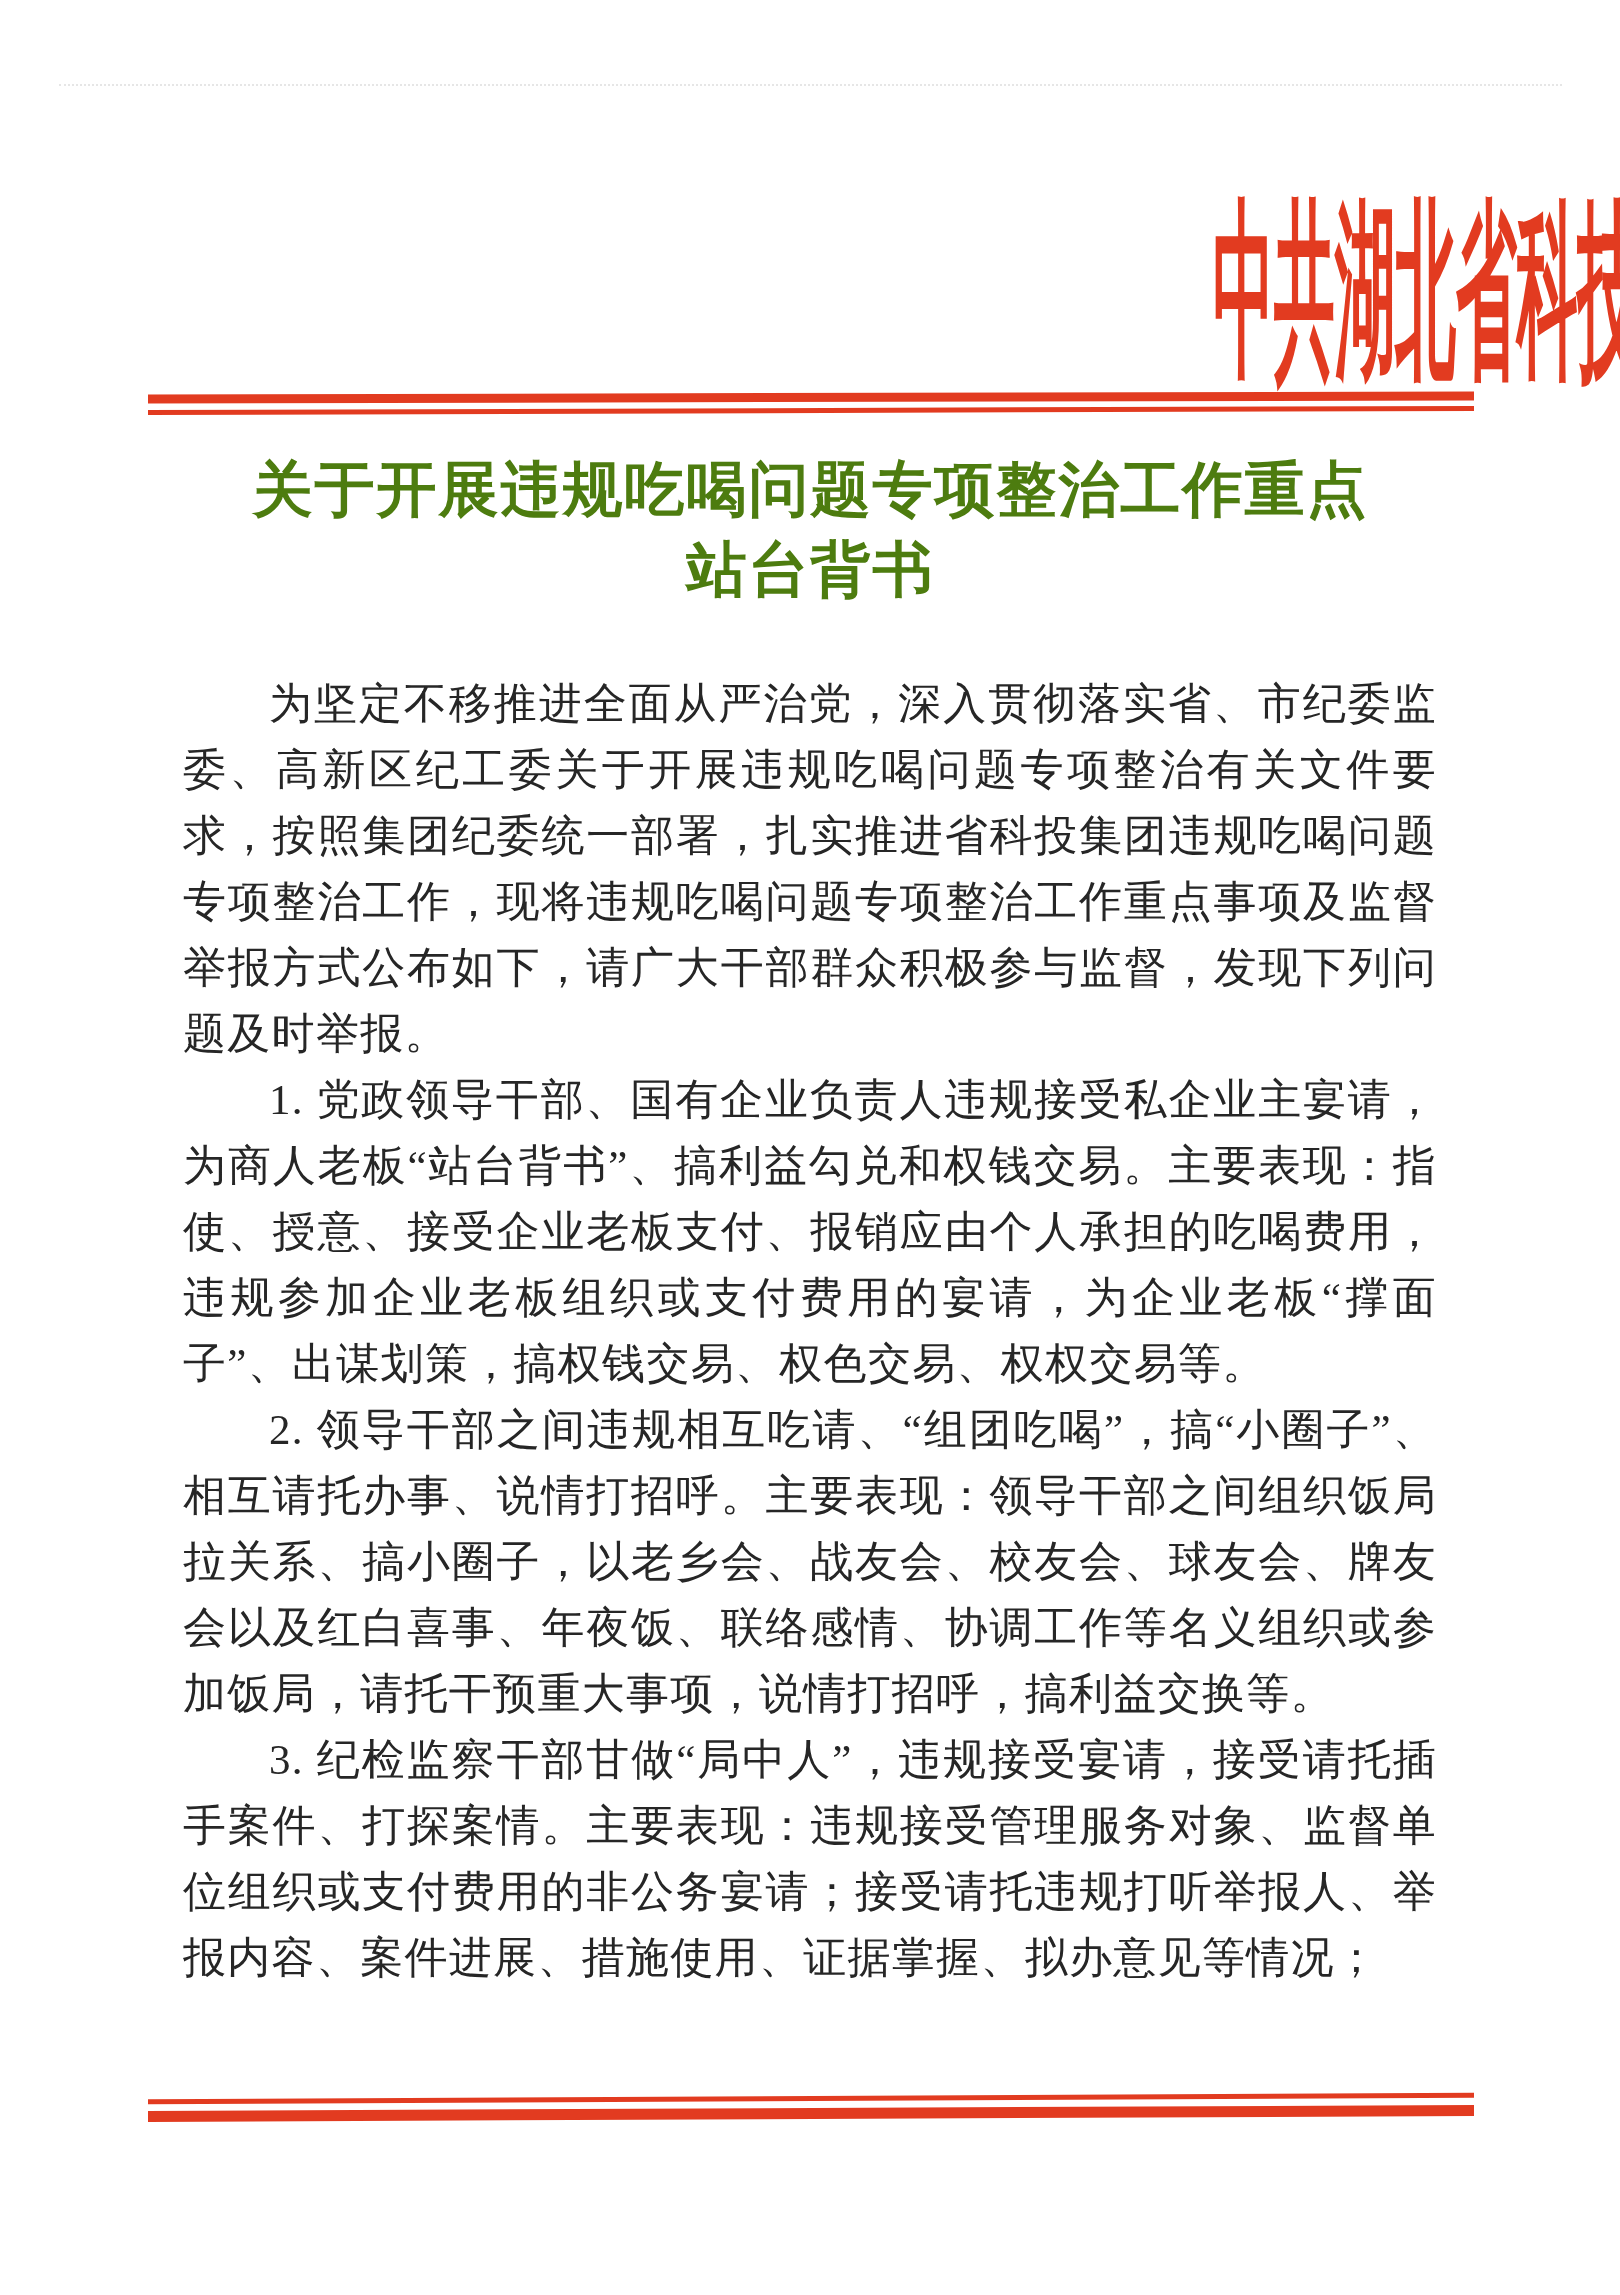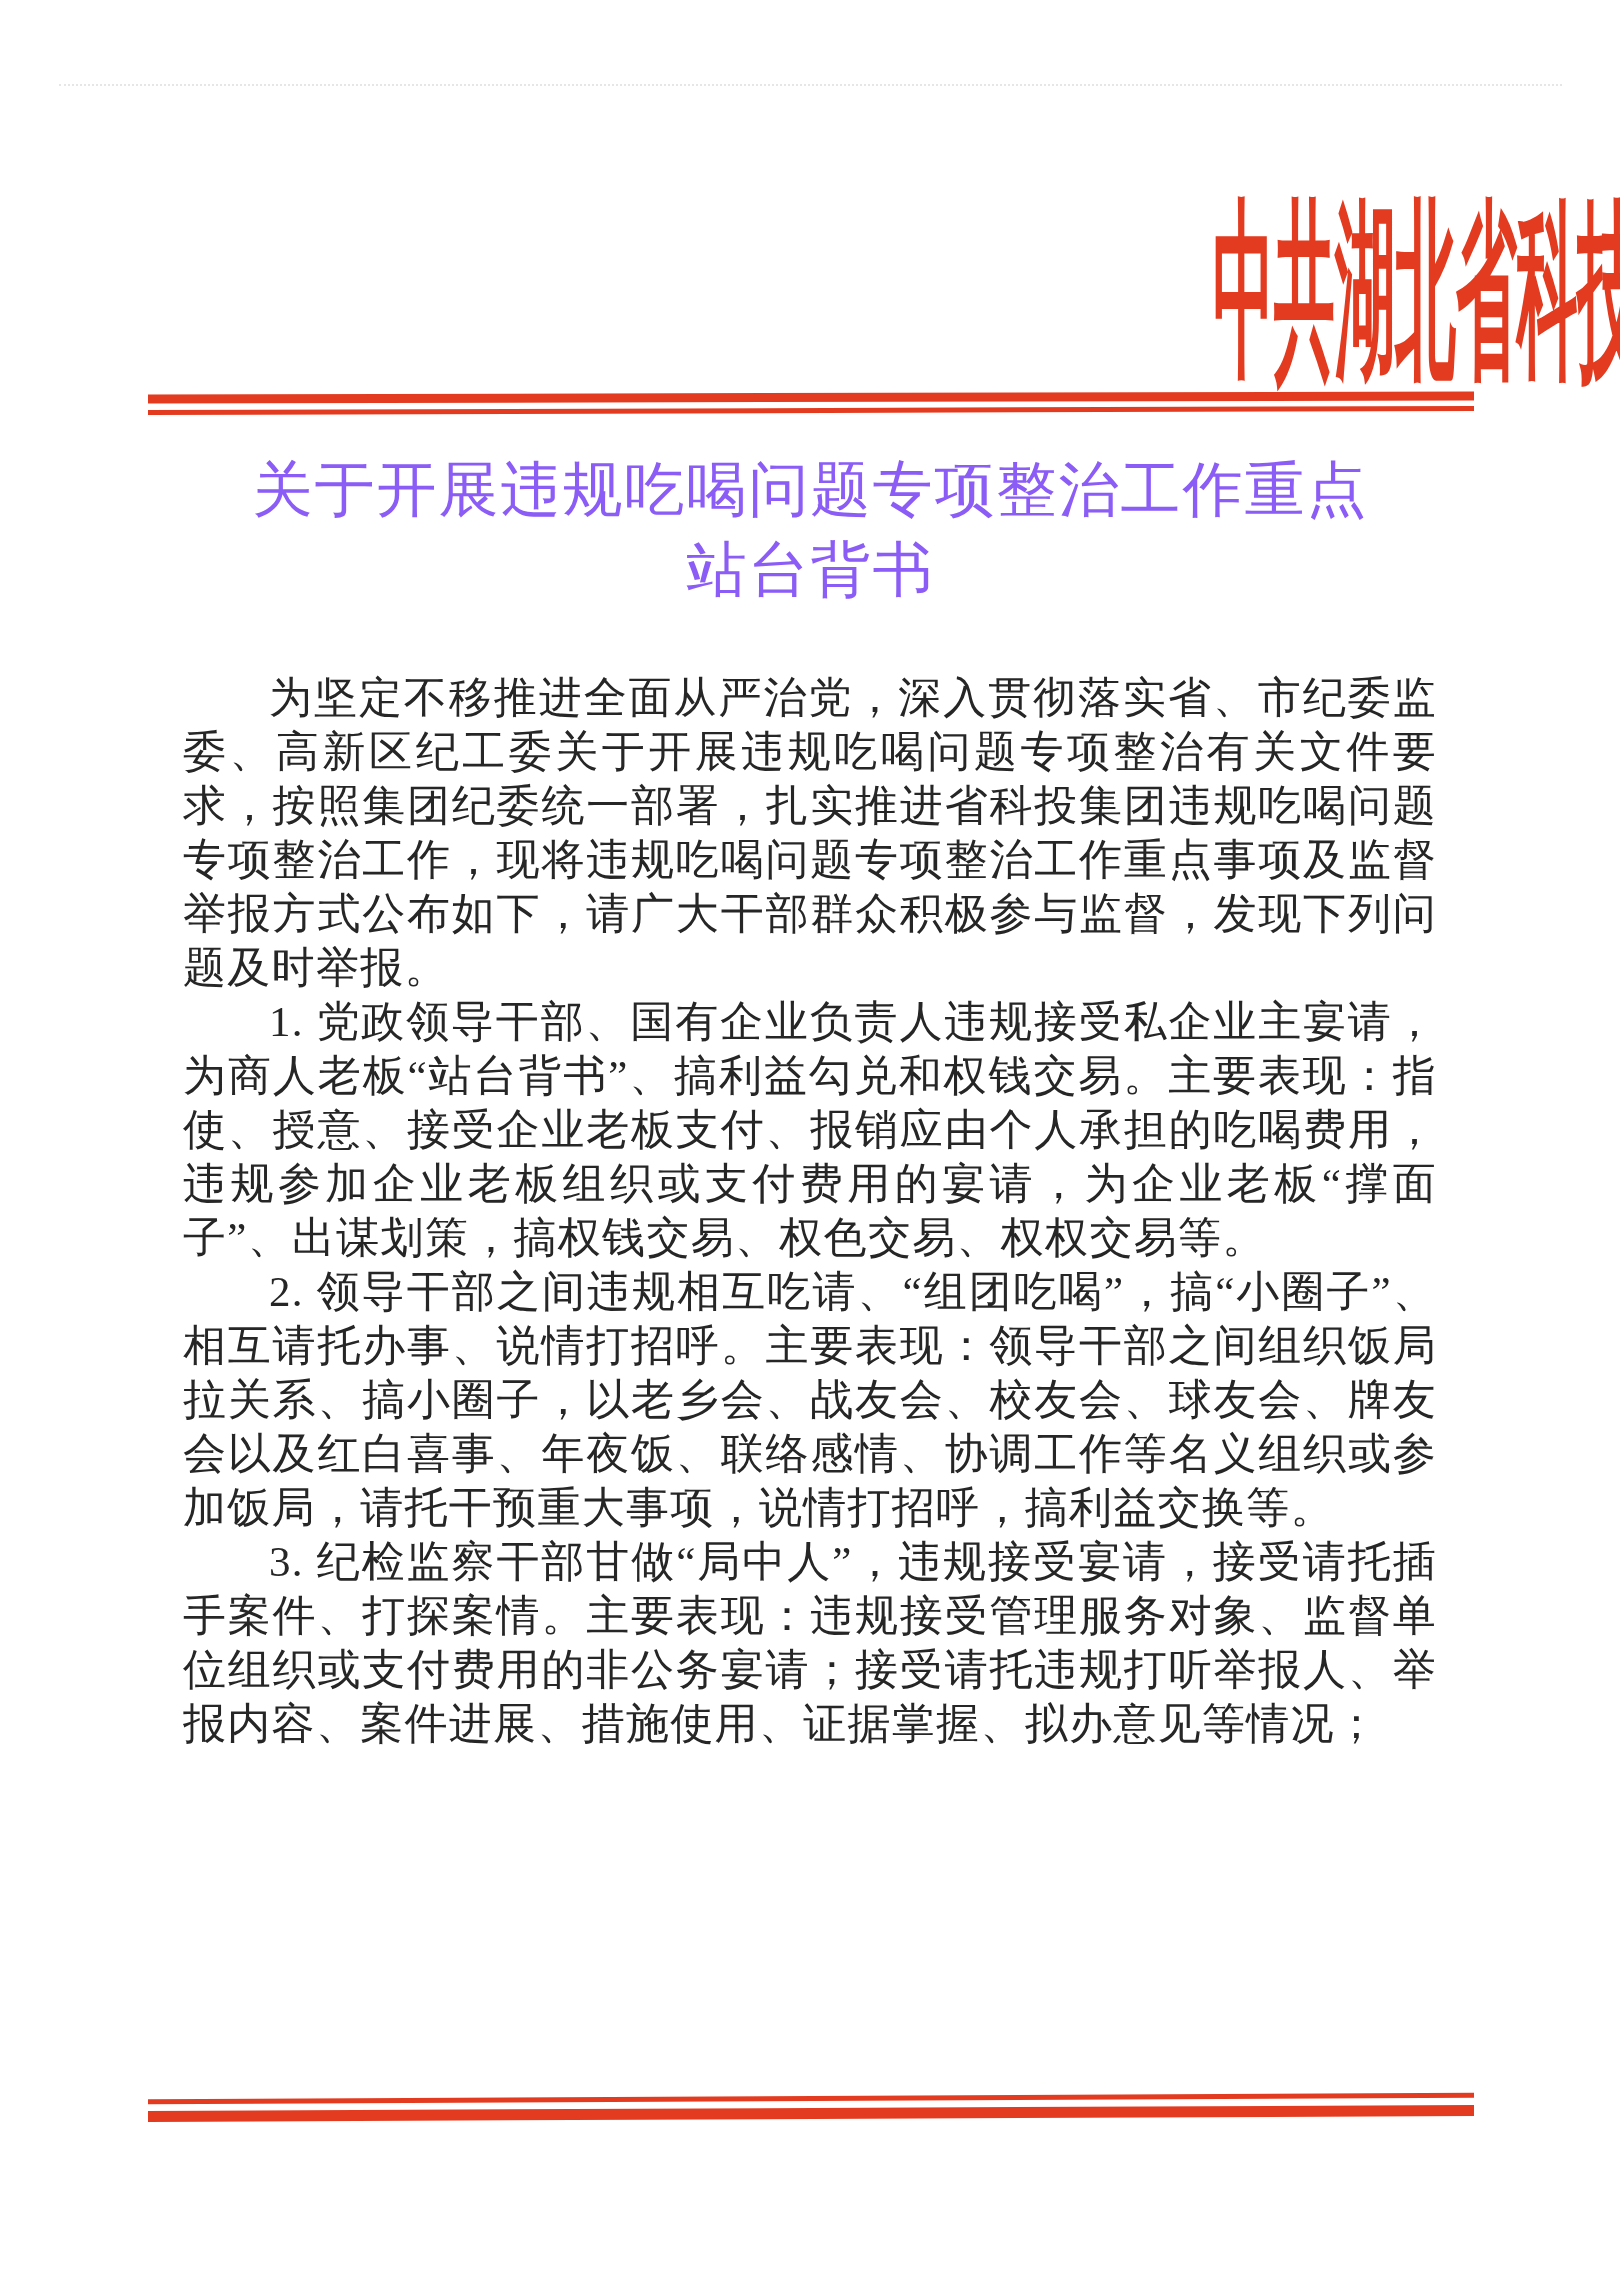--- a/index.html
+++ b/index.html
@@ -55,33 +55,33 @@
 
   
   .doc-title{
     position:absolute;
     top:450px;left:0;right:0;
     margin:0;
     text-align:center;
     font-size:60px;
     line-height:80px;
     letter-spacing:2px;
-    font-weight:normal;
-    color:#8b5cf6;
+    font-weight:bold;
+    color:#4d7c0f;
   }
 
   
   .doc-body{
     position:absolute;
     top:671px;
     left:183px;
     width:1254px;
     color:var(--ink);
     font-size:43px;
-    line-height:54px;
+    line-height:66px;
     letter-spacing:1.3px;
     text-align:justify;
   }
   .doc-body p{
     margin:0;
     text-indent:2em;
   }
   .section-heading{
     letter-spacing:2.6px;
   }

